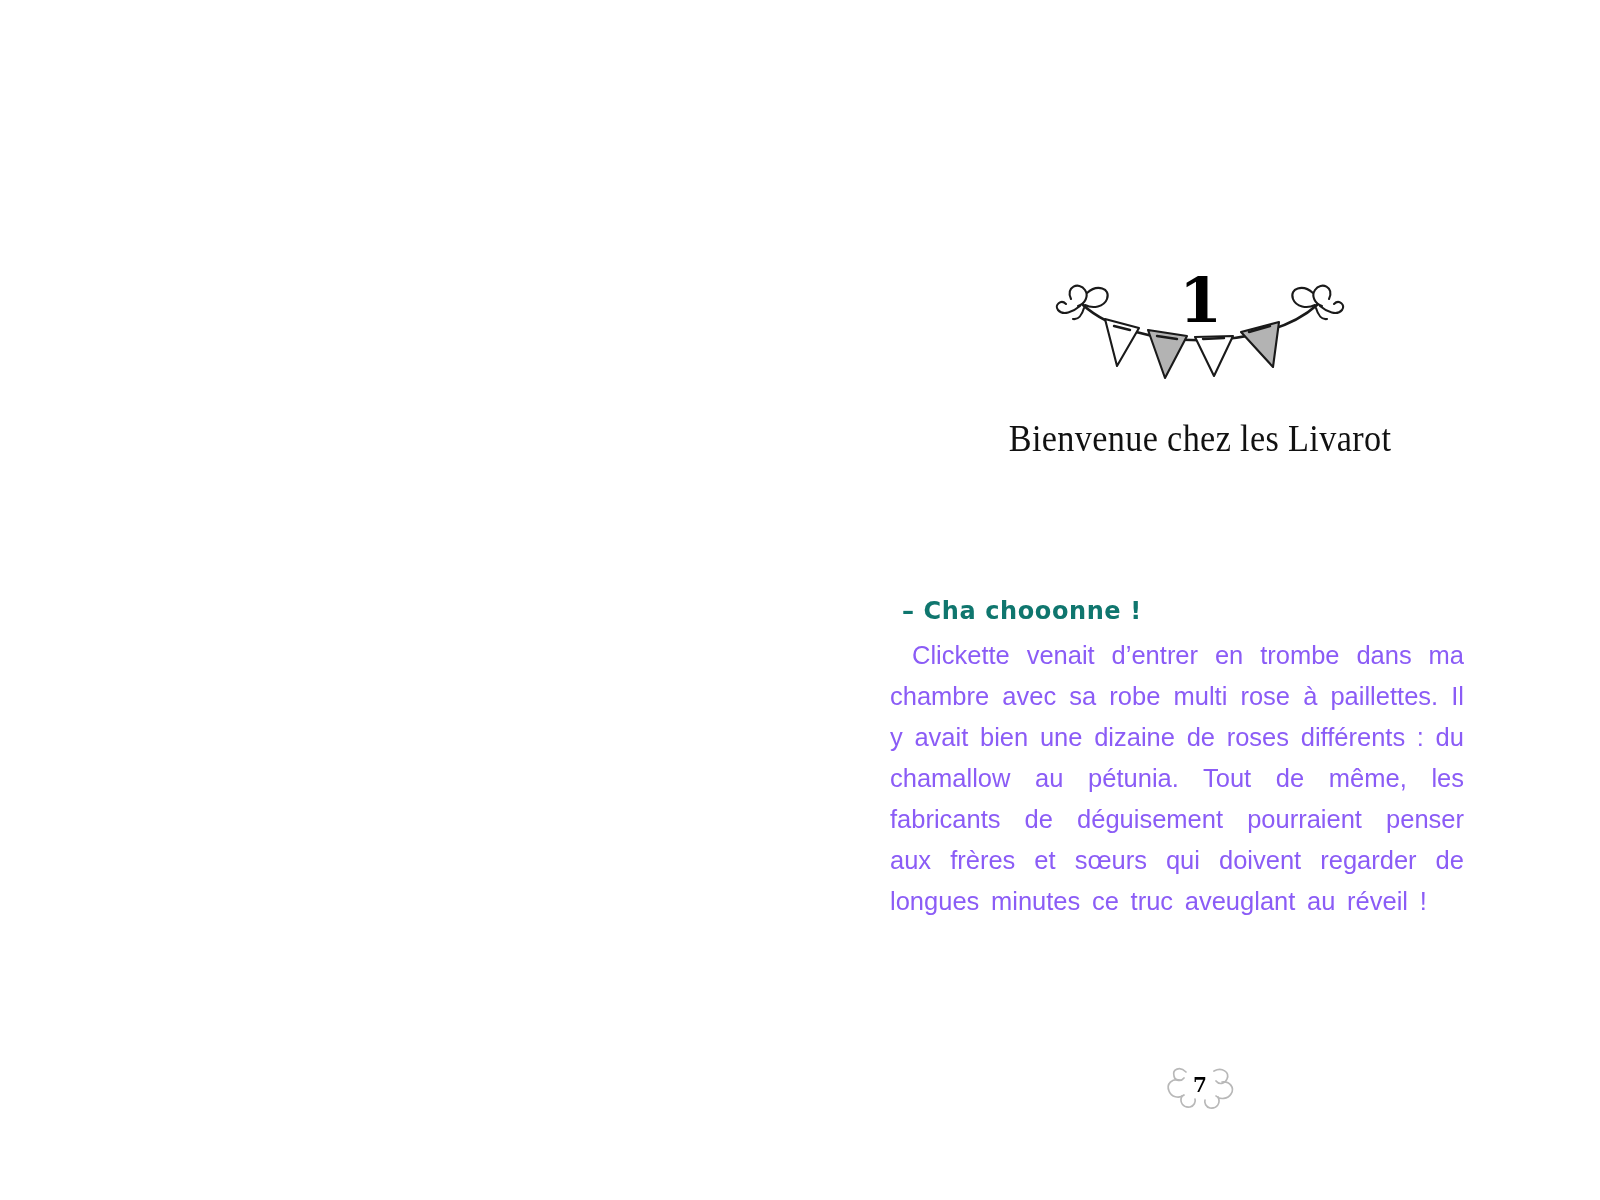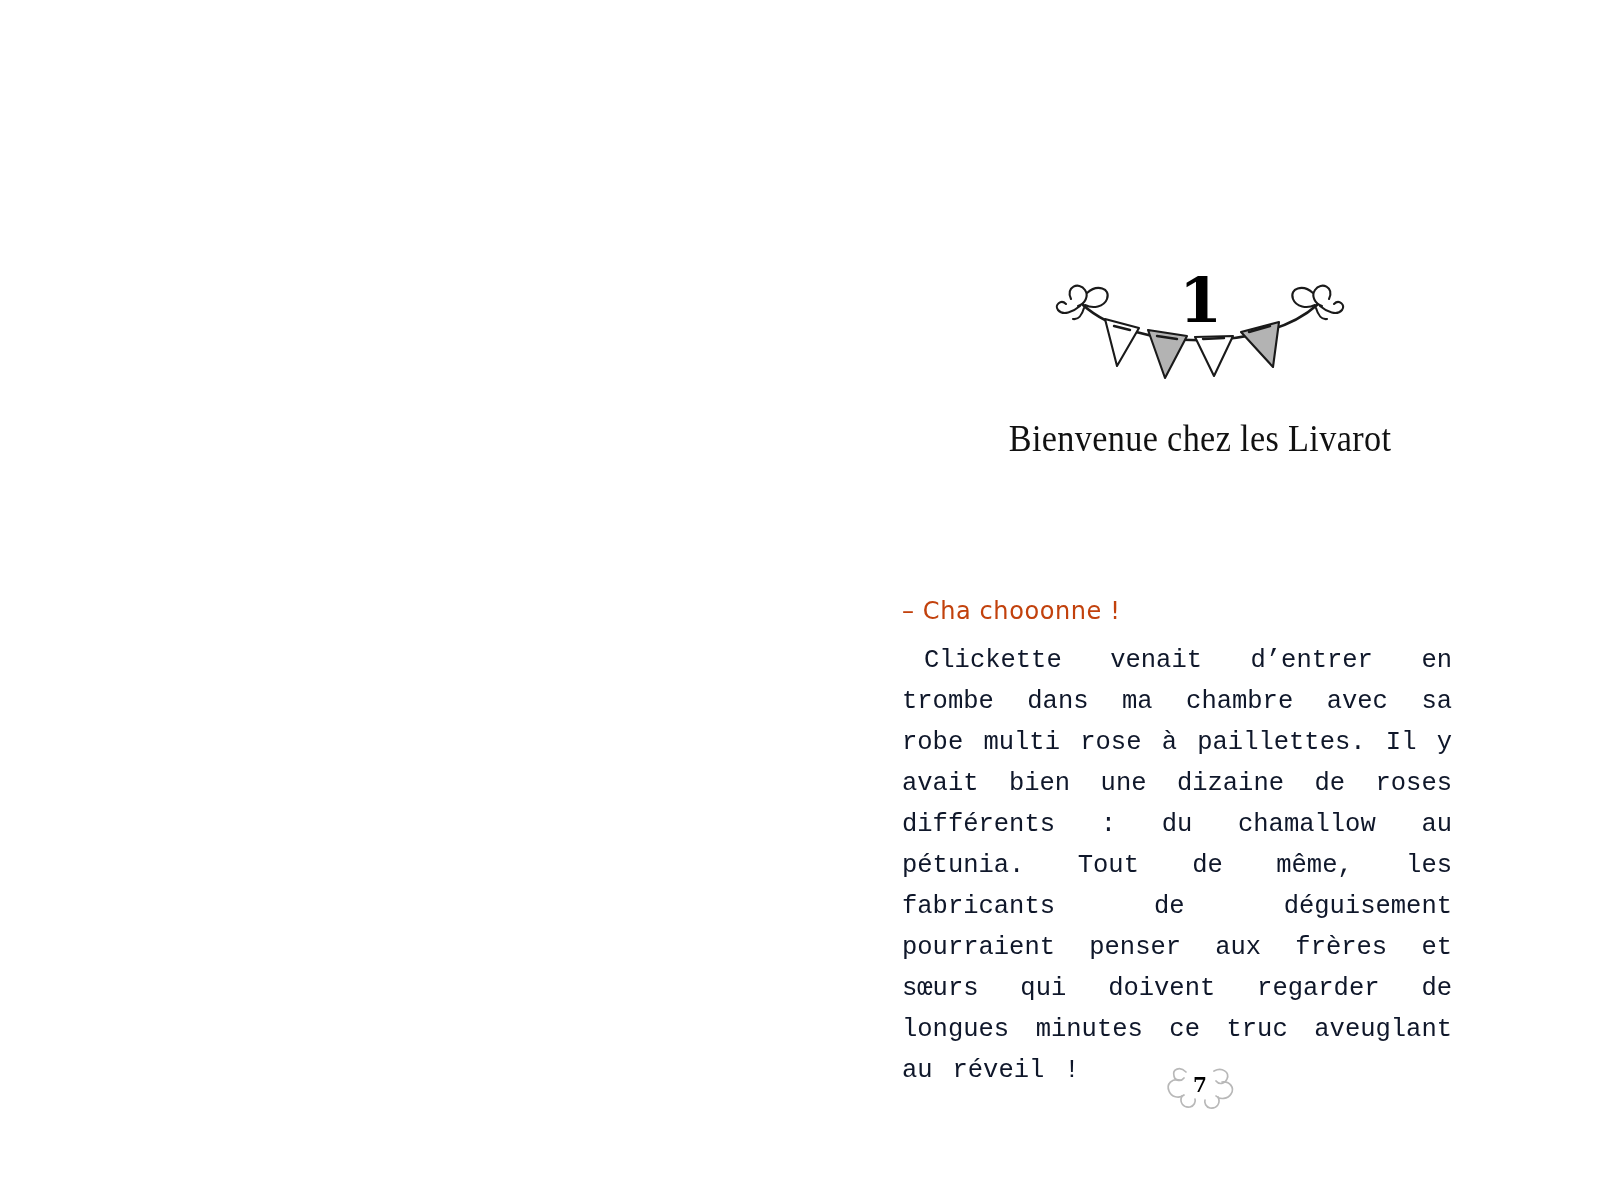--- a/index.html
+++ b/index.html
@@ -92,37 +92,37 @@
   
   .text-column {
     position: absolute;
     left: 90px;
     top: 594px;
     width: 574px;
   }
 
   .dialogue-shout {
     font-family: "DejaVu Sans", sans-serif;
-    font-weight: 400;
+    font-weight: 700;
     font-size: 24px;
     line-height: 34px;
     letter-spacing: 0.6px;
     margin: 0 0 7px 0;
     padding-left: 12px;
-    color: #c2410c;
+    color: #0f766e;
   }
 
   p.body-par {
-    margin: 12px;
-    font-family: Liberation Mono, monospace;
+    margin: 0;
+    font-family: Liberation Sans, sans-serif;
     font-size: 25.5px;
     line-height: 41px;
     text-align: justify;
     text-justify: inter-word;
-    color: #0f172a;
+    color: #8b5cf6;
     hyphens: none;
   }
   p.body-par + p.body-par {
     margin-top: 0;
   }
   .indent {
     display: inline-block;
     width: 22px;
   }
   .par-justify-wide {

